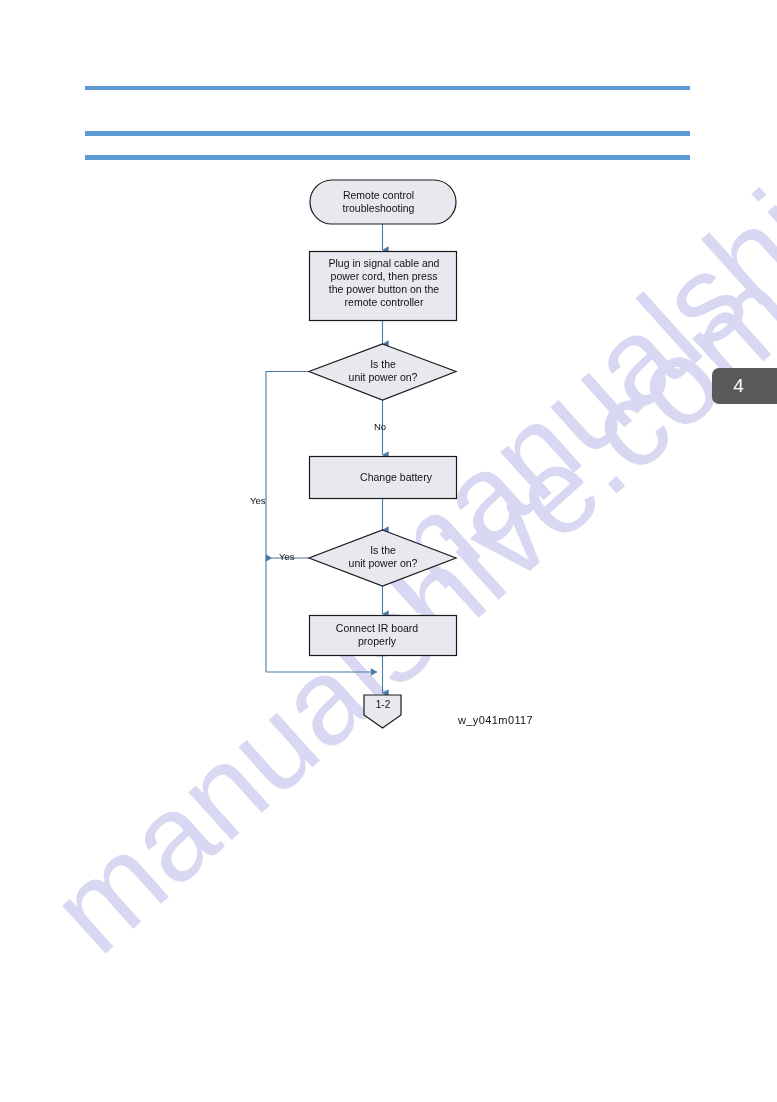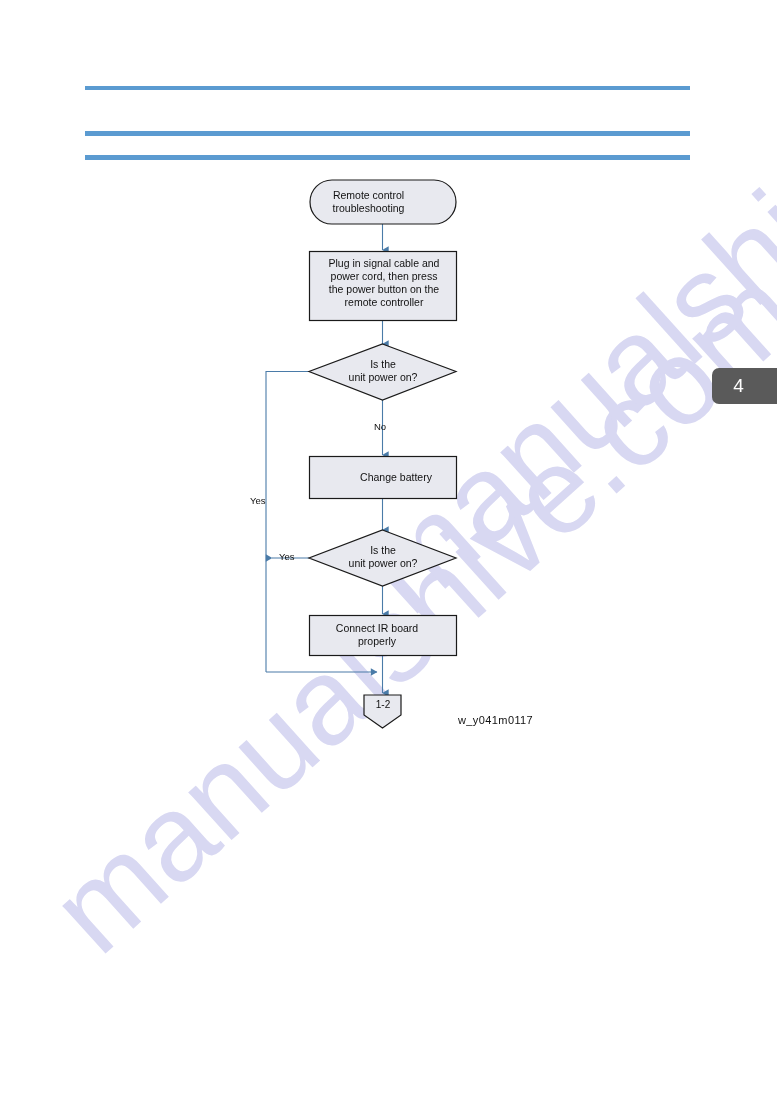--- a/index.html
+++ b/index.html
@@ -177,21 +177,21 @@
     <rect x="309.5" y="456.5" width="147" height="42" fill="#e8e9ef" stroke="#1a1a1a" stroke-width="1.2"></rect>
 
     <polygon points="382.5,530 456,558 382.5,586 309,558" fill="#e8e9ef" stroke="#1a1a1a" stroke-width="1.2"></polygon>
 
     <rect x="309.5" y="615.5" width="147" height="40" fill="#e8e9ef" stroke="#1a1a1a" stroke-width="1.2"></rect>
 
     <polygon points="364,695 401,695 401,715 382.5,728 364,715" fill="#e8e9ef" stroke="#1a1a1a" stroke-width="1.2"></polygon>
   </svg>
 </div>
 
-<div class="node-text" style="left:308px; top:189px; width:121px;">Remote control<br>troubleshooting</div>
+<div class="node-text" style="left:318px; top:189px; width:121px;">Remote control<br>troubleshooting</div>
 
 <div class="node-text" style="left:310px; top:257px; width:148px;">Plug in signal cable and<br>power cord, then press<br>the power button on the<br>remote controller</div>
 
 <div class="node-text" style="left:310px; top:358px; width:146px;">Is the<br>unit power on?</div>
 
 <div class="node-text" style="left:310px; top:471px; width:172px;">Change battery</div>
 
 <div class="node-text" style="left:310px; top:544px; width:146px;">Is the<br>unit power on?</div>
 
 <div class="node-text" style="left:310px; top:622px; width:134px;">Connect IR board<br>properly</div>

